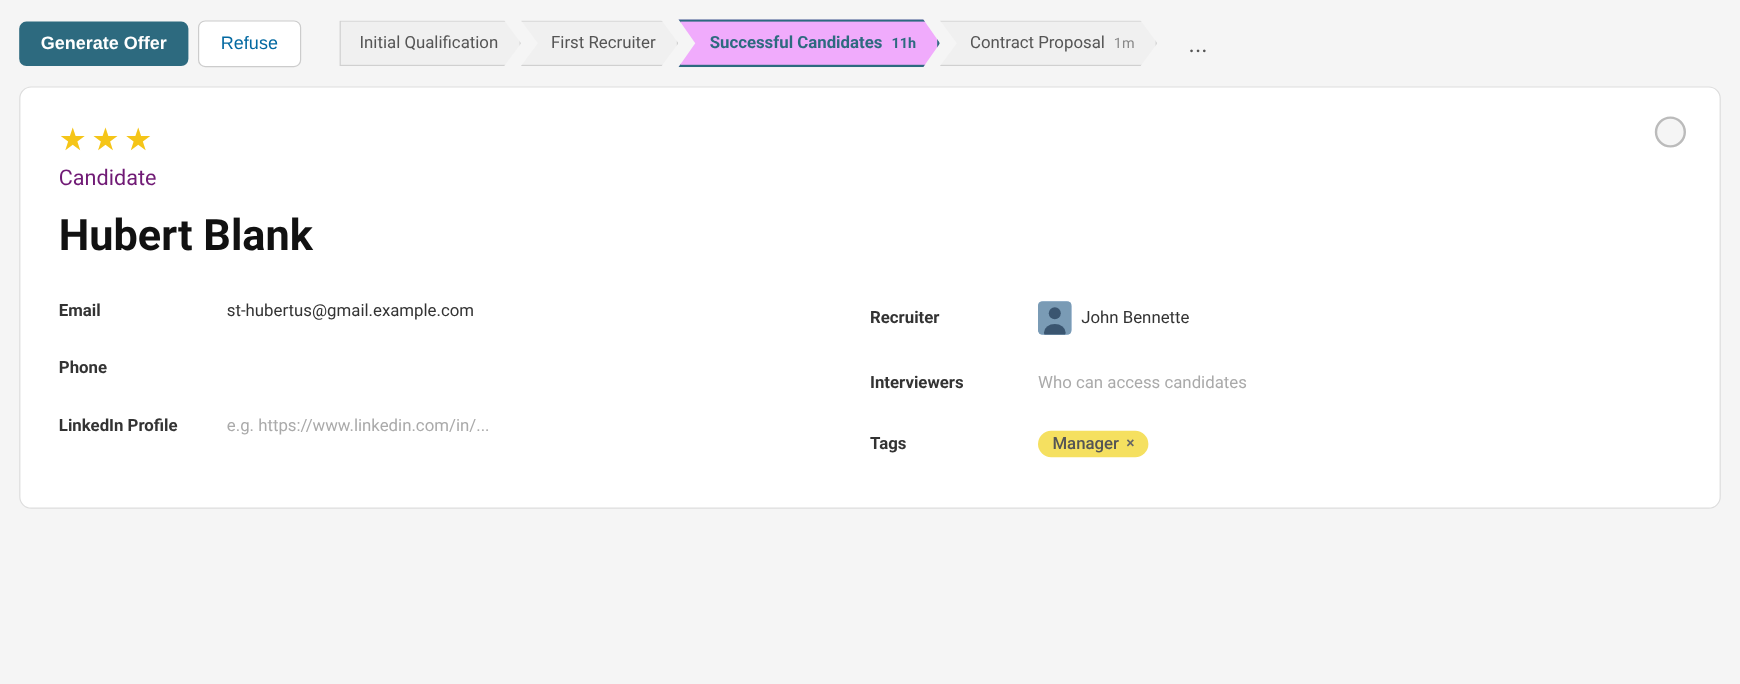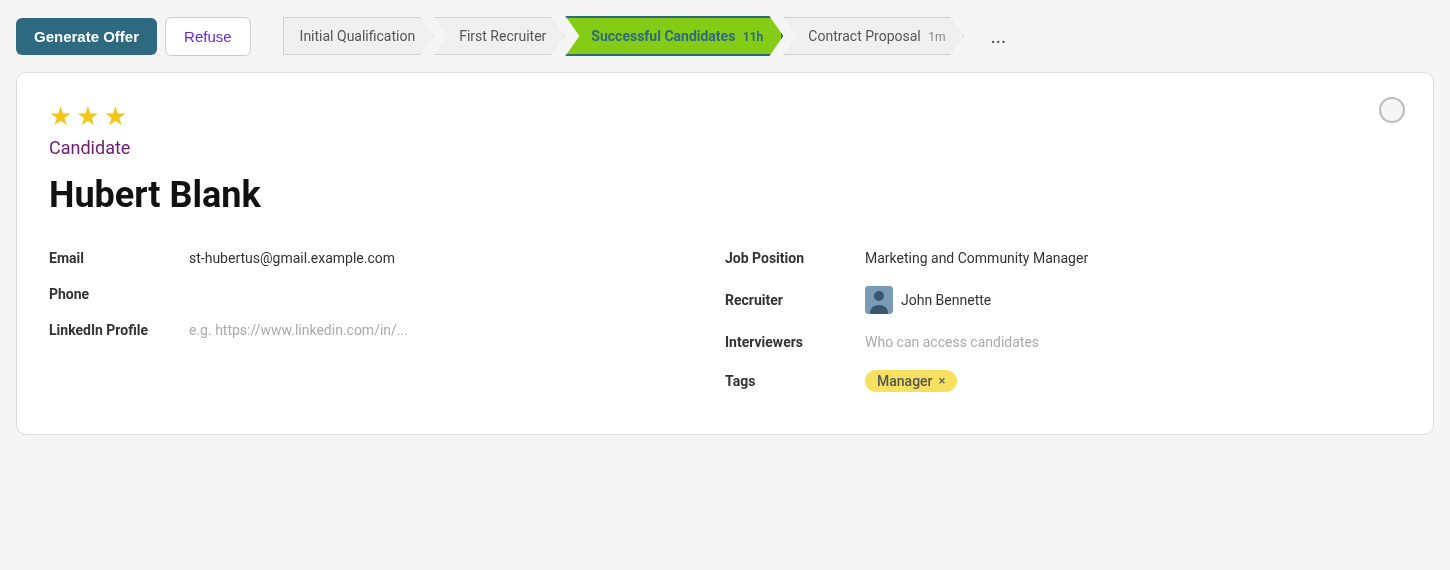--- a/index.html
+++ b/index.html
@@ -25,21 +25,21 @@
       border: none;
       border-radius: 6px;
       padding: 10px 18px;
       font-size: 15px;
       font-weight: 600;
       cursor: pointer;
     }
 
     .btn-refuse {
       background: #fff;
-      color: #6d28d9;
+      color: #0369a1;
       border: 1px solid #ccc;
       border-radius: 6px;
       padding: 10px 18px;
       font-size: 15px;
       font-weight: 500;
       cursor: pointer;
     }
 
     
     .pipeline {
@@ -65,21 +65,21 @@
       clip-path: polygon(0 0, calc(100% - 14px) 0, 100% 50%, calc(100% - 14px) 100%, 0 100%, 14px 50%);
       white-space: nowrap;
     }
 
     .stage:first-child .stage-label {
       clip-path: polygon(0 0, calc(100% - 14px) 0, 100% 50%, calc(100% - 14px) 100%, 0 100%);
       padding-left: 16px;
     }
 
     .stage.active .stage-label {
-      background: #84cc16;
+      background: #f0abfc;
       border-color: #2d6a7f;
       color: #2d6a7f;
       font-weight: 700;
       border-width: 2px;
     }
 
     .stage-badge {
       font-size: 12px;
       color: #888;
       margin-left: 4px;
@@ -136,21 +136,21 @@
     
     .form-grid {
       display: grid;
       grid-template-columns: 1fr 1fr;
       gap: 0;
     }
 
     .left-col, .right-col {
       display: flex;
       flex-direction: column;
-      gap: 0;
+      gap: 12px;
     }
 
     .field-row {
       display: flex;
       align-items: center;
       padding: 10px 0;
       gap: 0;
     }
 
     .field-label {
@@ -254,24 +254,20 @@
         <div class="field-row">
           <span class="field-label">Phone</span>
           <span class="field-value"></span>
         </div>
         <div class="field-row">
           <span class="field-label">LinkedIn Profile</span>
           <span class="field-value placeholder">e.g. https://www.linkedin.com/in/...</span>
         </div>
       </div>
     <div class="right-col" id="right-col">
-        <div class="field-row">
-          <span class="field-label">Job Position</span>
-          <span class="field-value">Marketing and Community Manager</span>
-        </div>
         <div class="field-row">
           <span class="field-label">Recruiter</span>
           <span class="field-value">
             <span class="recruiter-row">
               <span style="display: inline-flex; align-items: center; justify-content: center; width: 28px; height: 28px; border-radius: 4px; background: rgb(138, 172, 203); margin-right: 8px; overflow: hidden; vertical-align: middle;">
                 <svg width="28" height="28" viewBox="0 0 28 28" xmlns="http://www.w3.org/2000/svg">
       <rect width="28" height="28" fill="#7a9bb5"></rect>
       <circle cx="14" cy="10" r="5" fill="#3a5570"></circle>
       <ellipse cx="14" cy="26" rx="9" ry="7" fill="#3a5570"></ellipse>
     </svg>

